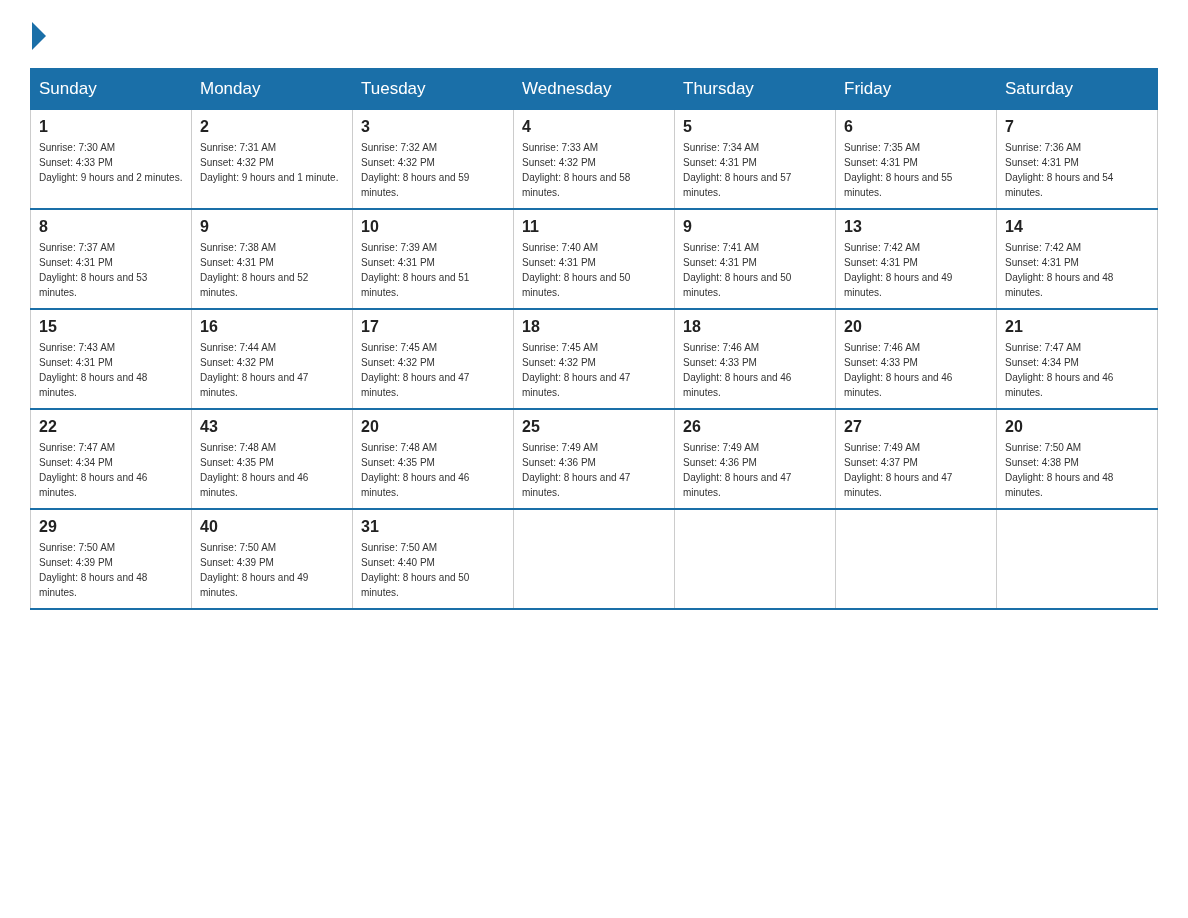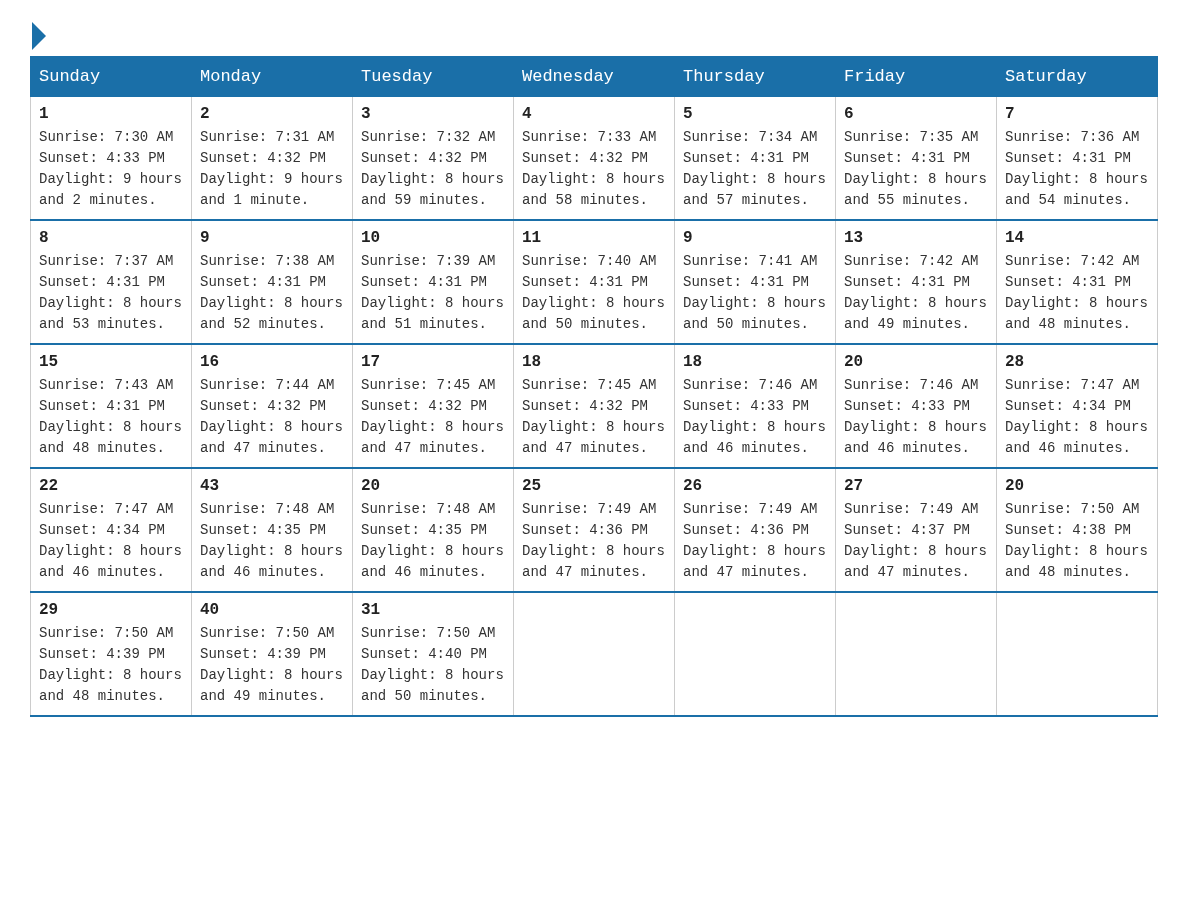--- a/index.html
+++ b/index.html
@@ -55,22 +55,21 @@
       line-height: 1.1;
     }
     .subtitle {
       font-size: 22px;
       color: #555;
       margin-top: 4px;
     }
     table {
       width: 100%;
       border-collapse: collapse;
-      margin-top: 10px;
-      font-family: Liberation Mono, monospace;
+      margin-top: 22px;
     }
     thead tr th {
       background-color: #1a6fa8;
       color: #fff;
       padding: 10px 8px;
       font-size: 17px;
       font-weight: normal;
       text-align: left;
       border: 1px solid #1a6fa8;
     }
@@ -87,21 +86,21 @@
       border-bottom: 2px solid #1a6fa8;
     }
     .day-number {
       font-size: 16px;
       font-weight: bold;
       color: #222;
       display: block;
       margin-bottom: 4px;
     }
     .day-info {
-      font-size: 14px;
+      font-size: 10px;
       line-height: 1.5;
       color: #333;
     }
     .empty-cell {
       background: #fff;
     }
   </style>
 </head>
 <body>
 
@@ -292,21 +291,21 @@
       </td>
         <td>
         <span class="day-number">20</span>
         <div class="day-info">
           Sunrise: 7:46 AM<br>
           Sunset: 4:33 PM<br>
           Daylight: 8 hours and 46 minutes.
         </div>
       </td>
         <td>
-        <span class="day-number">28</span>
+        <span class="day-number">21</span>
         <div class="day-info">
           Sunrise: 7:47 AM<br>
           Sunset: 4:34 PM<br>
           Daylight: 8 hours and 46 minutes.
         </div>
       </td>
       </tr>
       <tr>
         <td>
         <span class="day-number">22</span>

